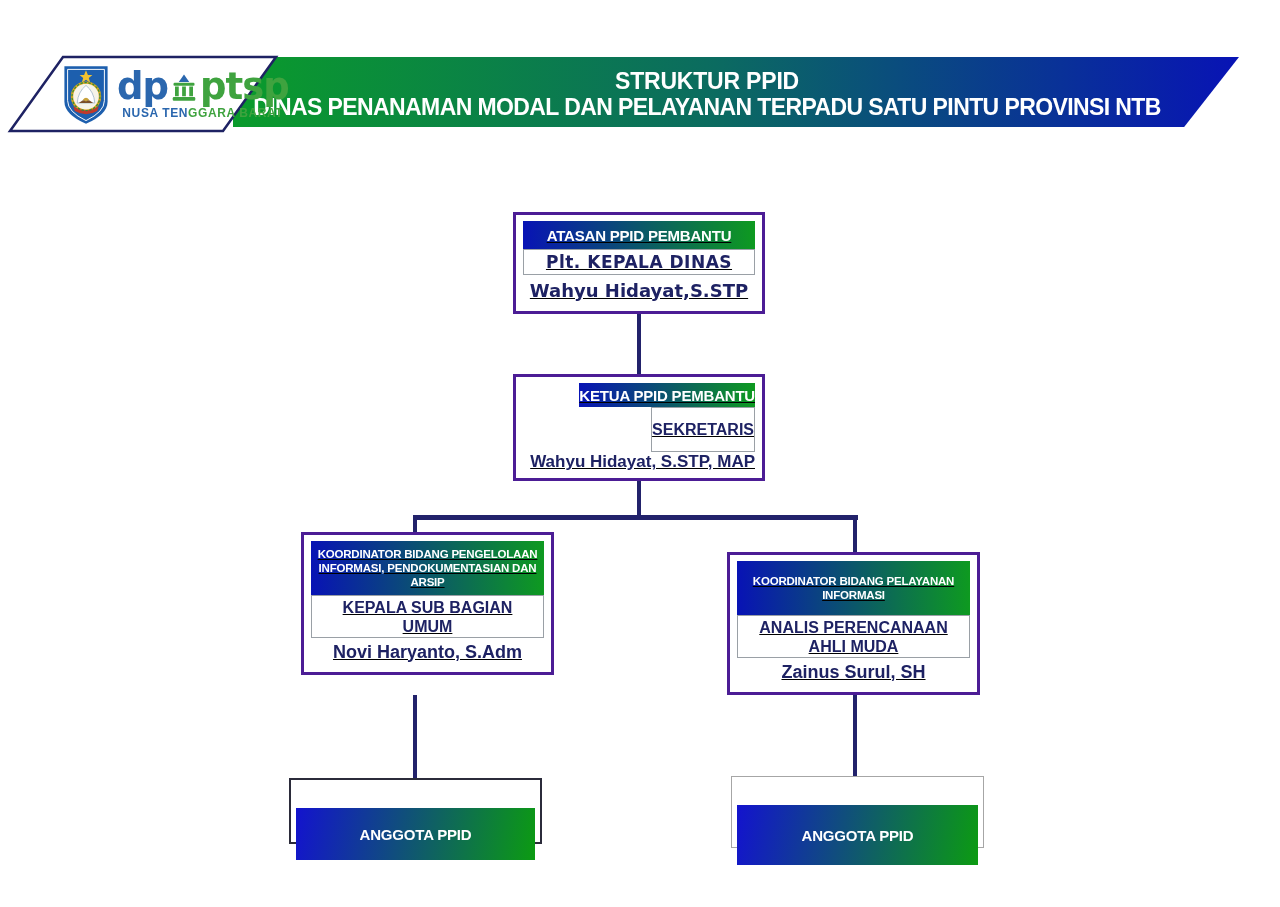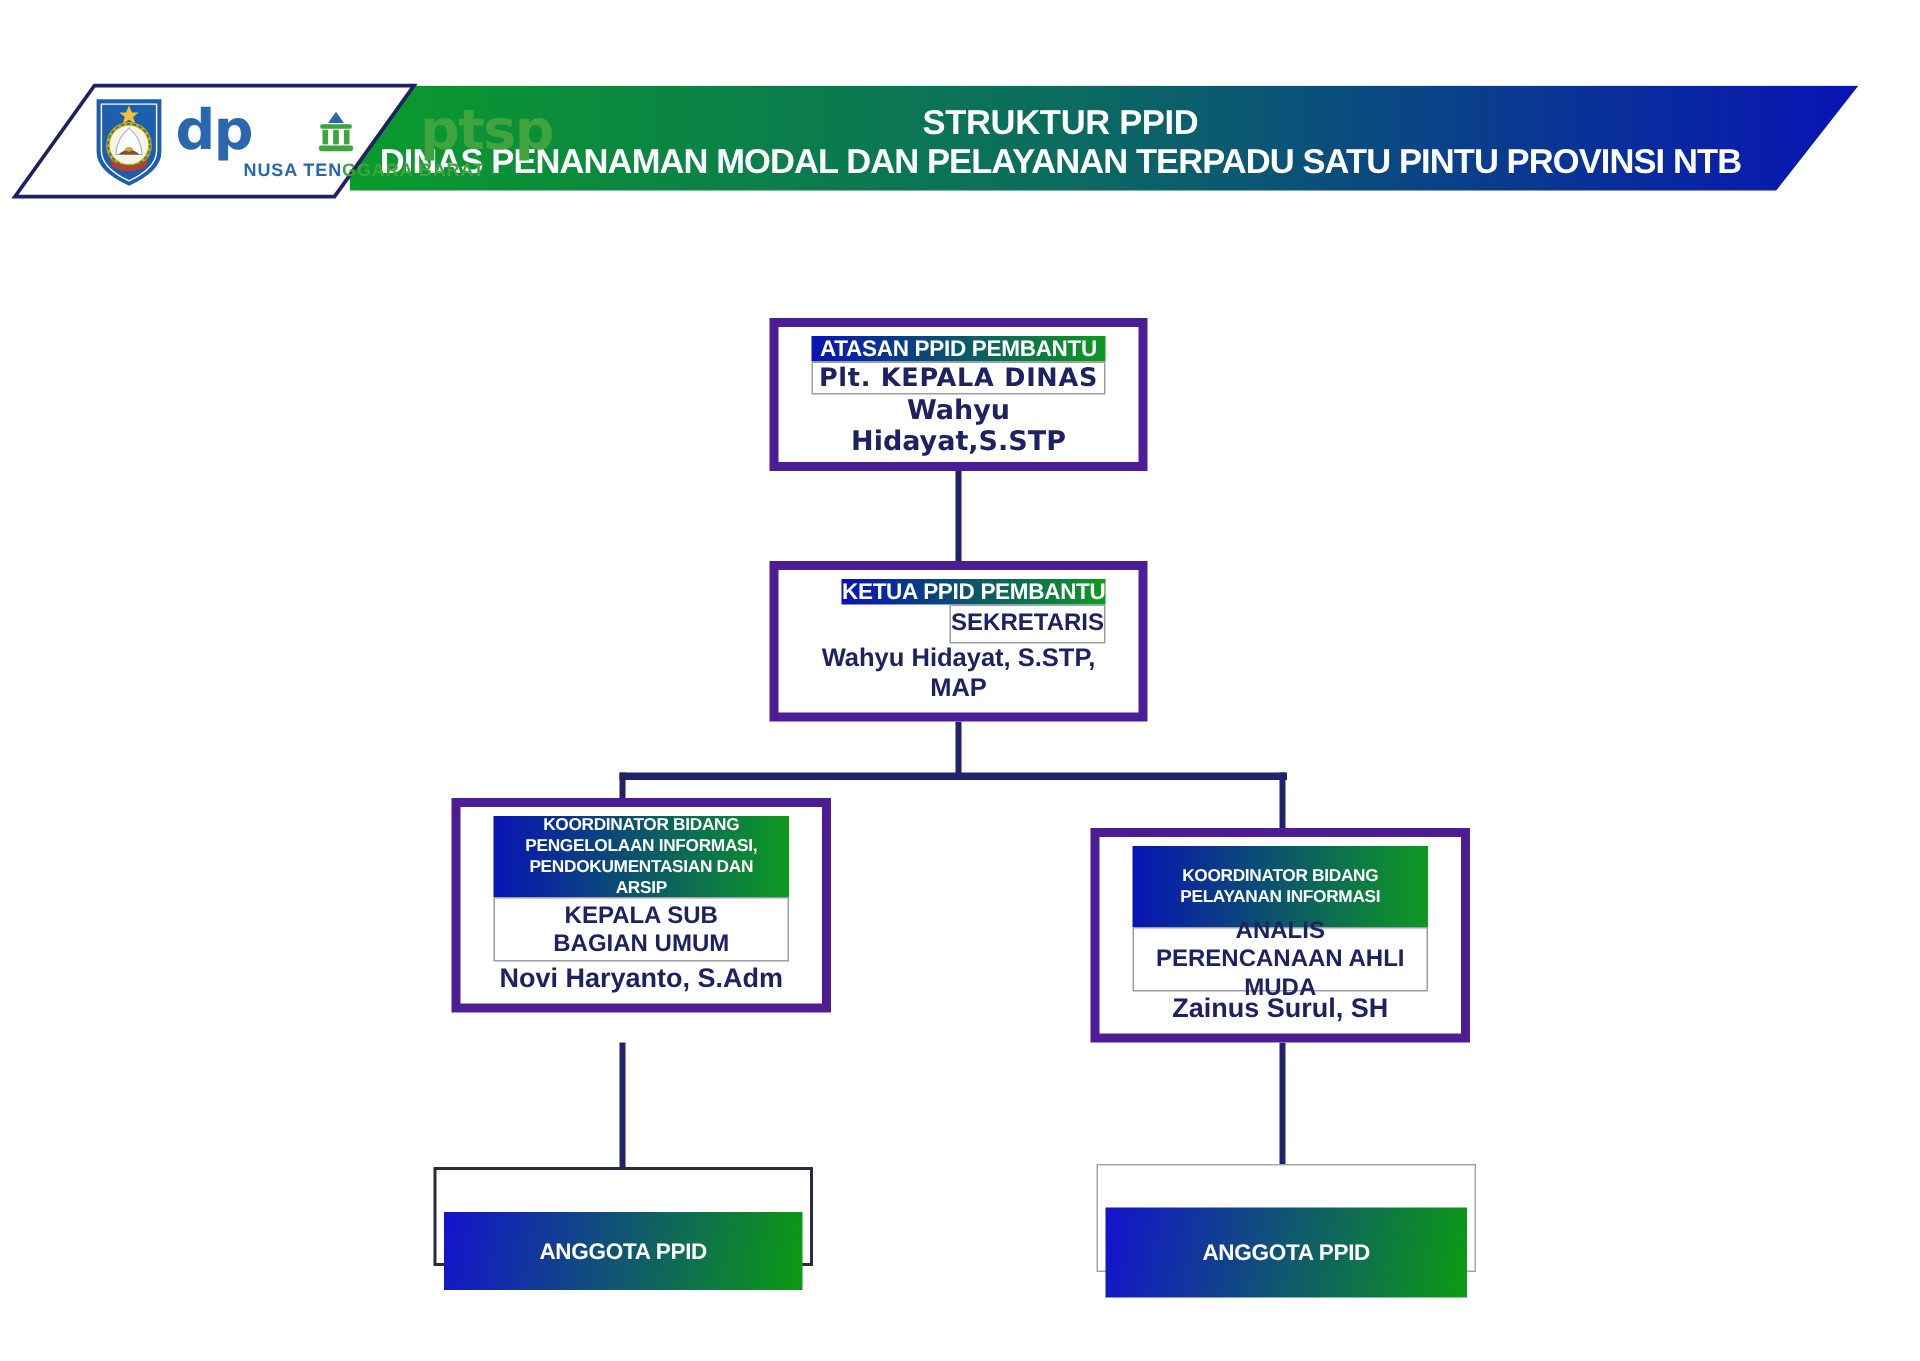--- a/index.html
+++ b/index.html
@@ -17,32 +17,32 @@
     color:#ffffff; font-weight:bold; text-align:center; }
   .banner-line1 { font-size:23px; letter-spacing:-0.2px; line-height:26px; }
   .banner-line2 { font-size:23px; letter-spacing:-0.6px; line-height:27px; }
 
   
   .logo-plate-svg { position:absolute; left:0; top:50px; width:300px; height:90px; }
   .logo-content { position:absolute; left:62px; top:62px; width:180px; height:66px;
     display:flex; align-items:center; gap:7px; }
   .crest-svg { width:48px; height:64px; flex:0 0 auto; }
   .brand-block { display:flex; flex-direction:column; align-items:center; }
-  .brand-row { display:flex; align-items:flex-end; line-height:34px;gap:40px; }
+  .brand-row { display:flex; align-items:flex-end; line-height:34px; }
   .brand-dp { font-size:37px; font-weight:bold; color:#2B67AE; letter-spacing:-1px;
     font-family:"DejaVu Sans", sans-serif; }
   .brand-ptsp { font-size:37px; font-weight:bold; color:#3FA33F; letter-spacing:-1px;
     font-family:"DejaVu Sans", sans-serif; }
   .brand-building { width:30px; height:28px; margin:0 1px 2px 1px; }
   .brand-region { font-size:12px; font-weight:bold; letter-spacing:0.6px; margin-top:2px; }
   .region-blue { color:#2B67AE; } .region-green { color:#3FA33F; }
 
   
-  .node { position:absolute; background:#ffffff; border:6px solid #4c1d95;
-    display:flex; flex-direction:column; padding:6px 22px; }
+  .node { position:absolute; background:#ffffff; border:3px solid #4c1d95;
+    display:flex; flex-direction:column; padding:6px 7px;text-decoration:underline; }
   .node-header { background:linear-gradient(90deg,#0813B5 0%, #0E9A20 100%);
     color:#ffffff; font-weight:bold; display:flex; align-items:center; justify-content:center;
     text-align:center; letter-spacing:-0.2px; }
   .node-sub { border:1px solid #9aa0a6; display:flex; align-items:center; justify-content:center;
     color:#1E2263; font-weight:bold; text-align:center; }
   .node-name { flex:1; display:flex; align-items:center; justify-content:center;
     color:#1E2263; font-weight:bold; text-align:center; }
 
   .node-atasan { left:513px; top:212px; width:252px; height:102px; }
   .node-atasan .node-header { height:28px; font-size:15px; }

